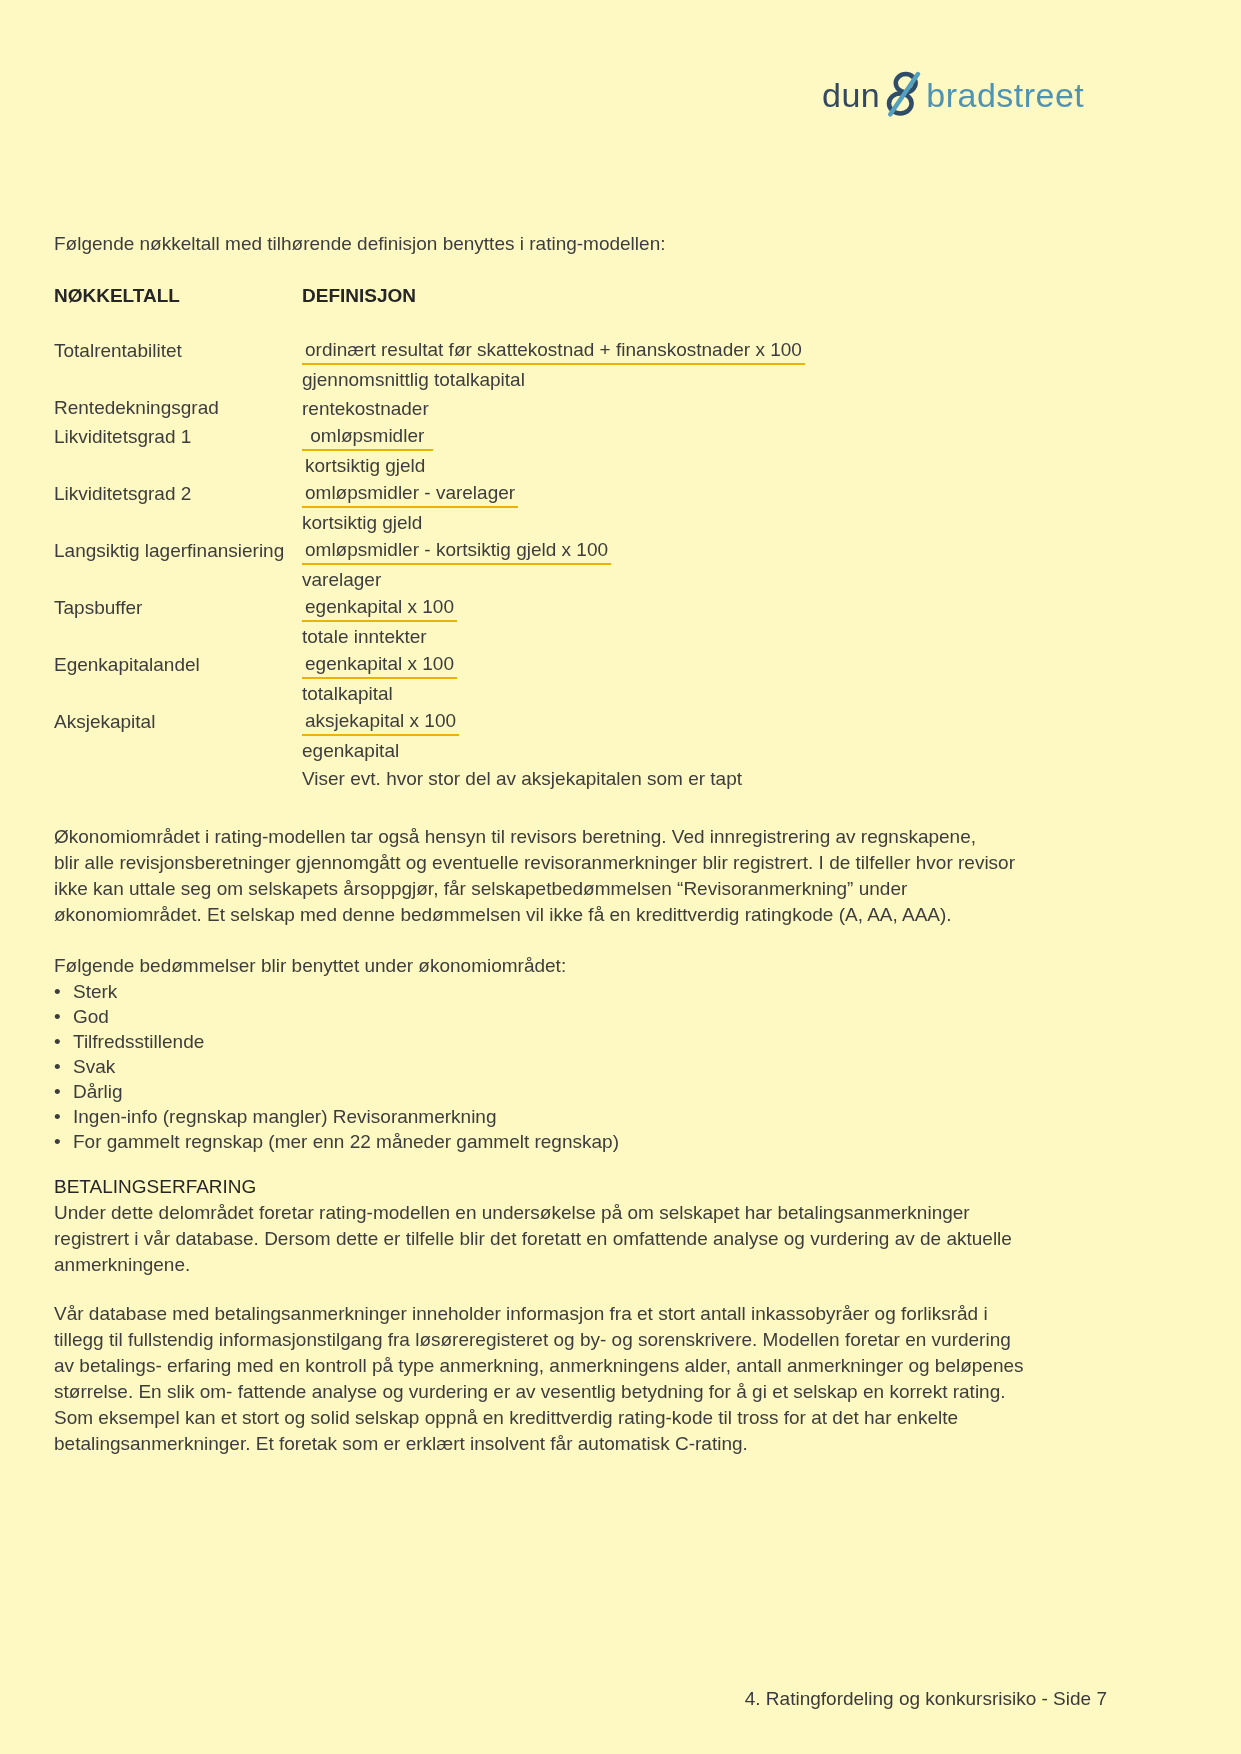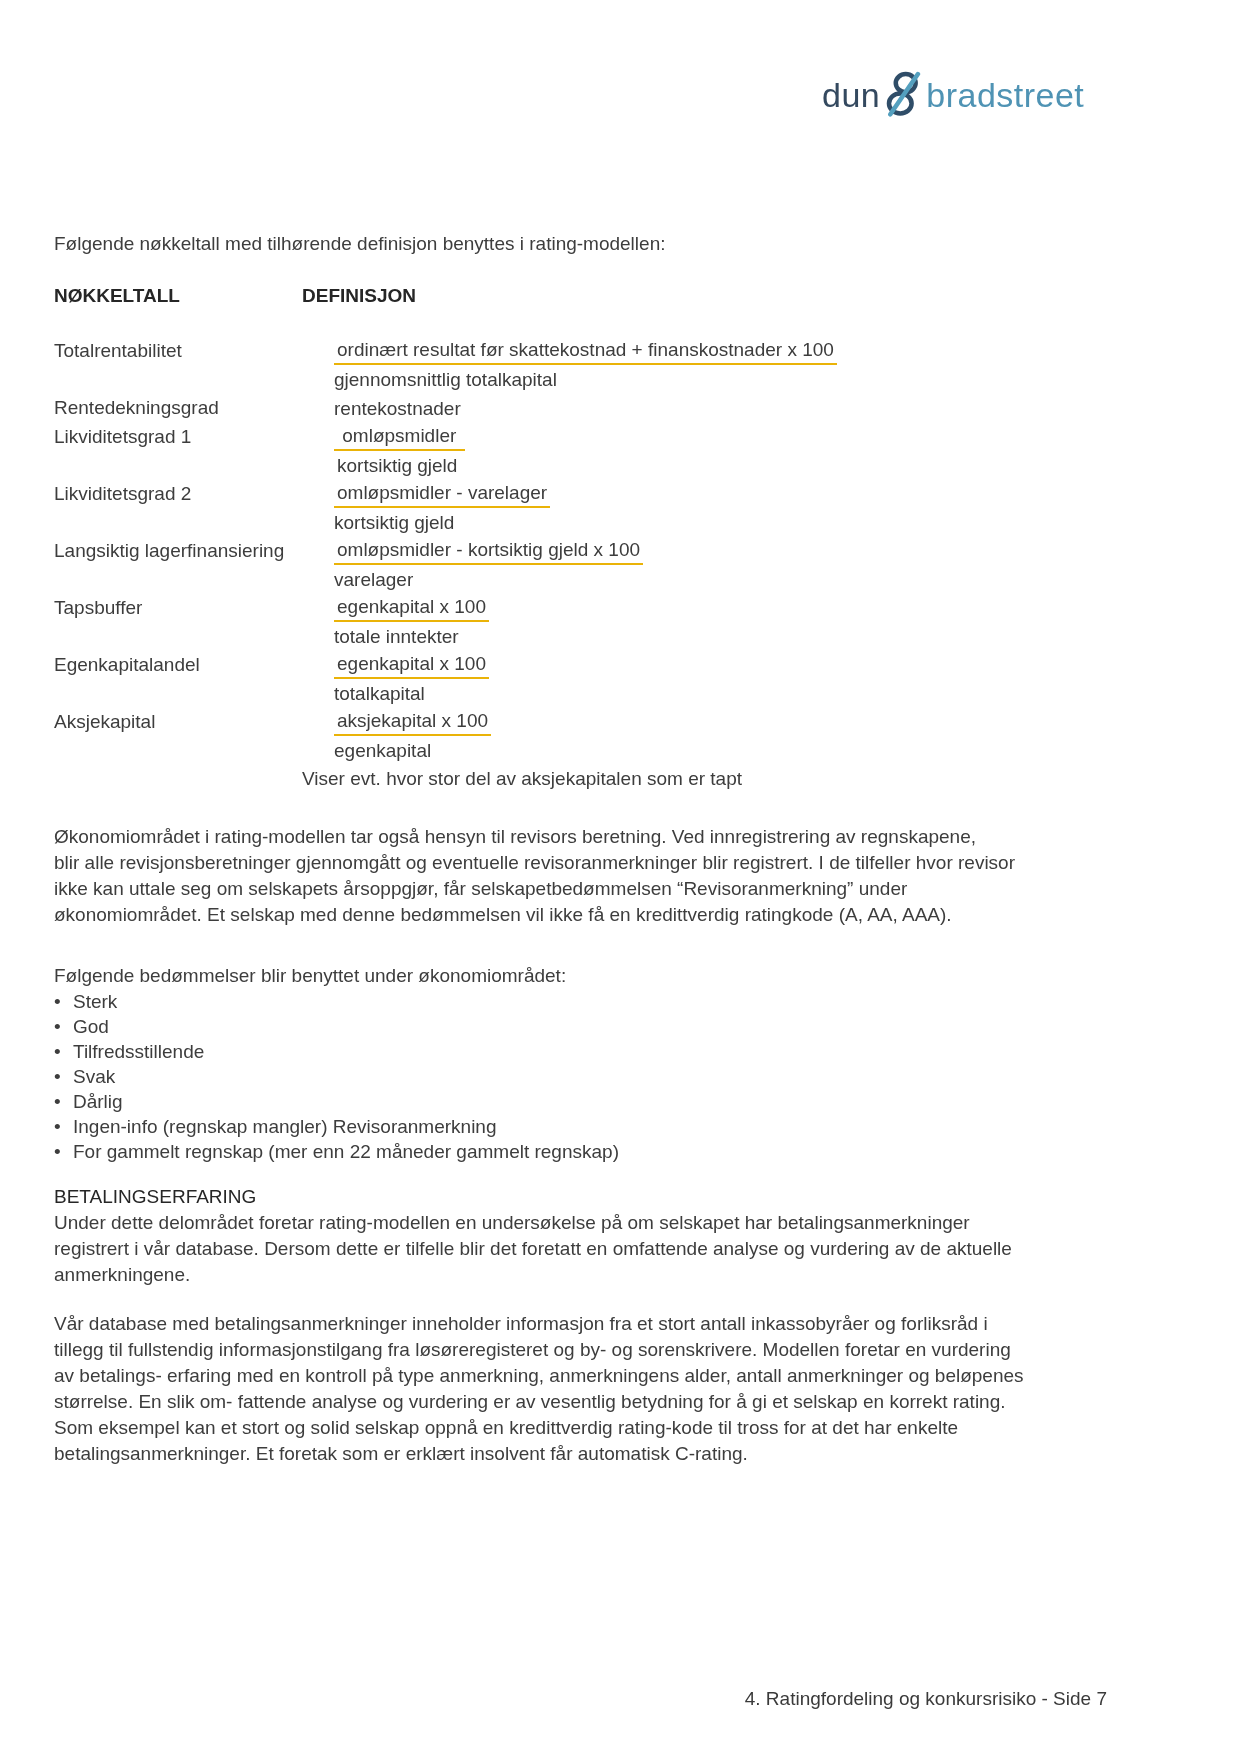--- a/index.html
+++ b/index.html
@@ -1,20 +1,20 @@
 <!DOCTYPE html>
 <html><head>
 <meta charset="utf-8">
 <style>
   html,body{margin:0;padding:0;background:#e8e8e8;}
   .page{
     position:relative;
     width:1241px;height:1754px;
     margin:0 auto;
-    background:#ffffff;
+    background:#fef9c3;
     font-family:"Liberation Sans","DejaVu Sans",sans-serif;
     color:#3d3d3d;
     font-size:19px;
     line-height:26px;
     overflow:hidden;
   }
   
   .logo{
     position:absolute;top:70px;left:822px;
     display:flex;align-items:center;
@@ -26,31 +26,31 @@
   .logo svg{display:block;margin:0 3px 2px 3px;}
   
   .content{
     position:absolute;left:54px;top:231px;width:975px;
   }
   .intro{line-height:26px;}
   .thead{display:flex;margin-top:26px;font-weight:700;color:#262626;line-height:26px;}
   .thead .c1{width:248px;flex:none;}
   
   .ratio-table{margin-top:28px;line-height:25px;}
-  .trow{display:flex;margin-bottom:2px;gap:32px;}
+  .trow{display:flex;margin-bottom:2px;}
   .tlabel{width:248px;flex:none;padding-top:1px;}
   .frac{display:inline-block;}
   .num{display:inline-block;border-bottom:2px solid #eab308;padding:0 3px 1px 3px;white-space:pre;}
   .den{padding-top:2px;text-align:left;}
   .den-left .den{text-align:left;padding-left:3px;}
   .note{margin-top:3px;margin-left:248px;line-height:25px;}
   
   .para{line-height:26px;}
   .p-okonomi{margin-top:33px;}
-  .bed-intro{margin-top:35px;line-height:26px;}
+  .bed-intro{margin-top:25px;line-height:26px;}
   .bullets{line-height:25px;}
   .bullet{display:flex;}
   .bullet .dot{width:19px;flex:none;}
   .h2{margin-top:20px;font-weight:400;color:#262626;line-height:26px;}
   .p2{margin-top:23px;}
   
   .footer{
     position:absolute;top:1687px;right:134px;
     font-size:19px;color:#3a3a3a;line-height:24px;
   }

